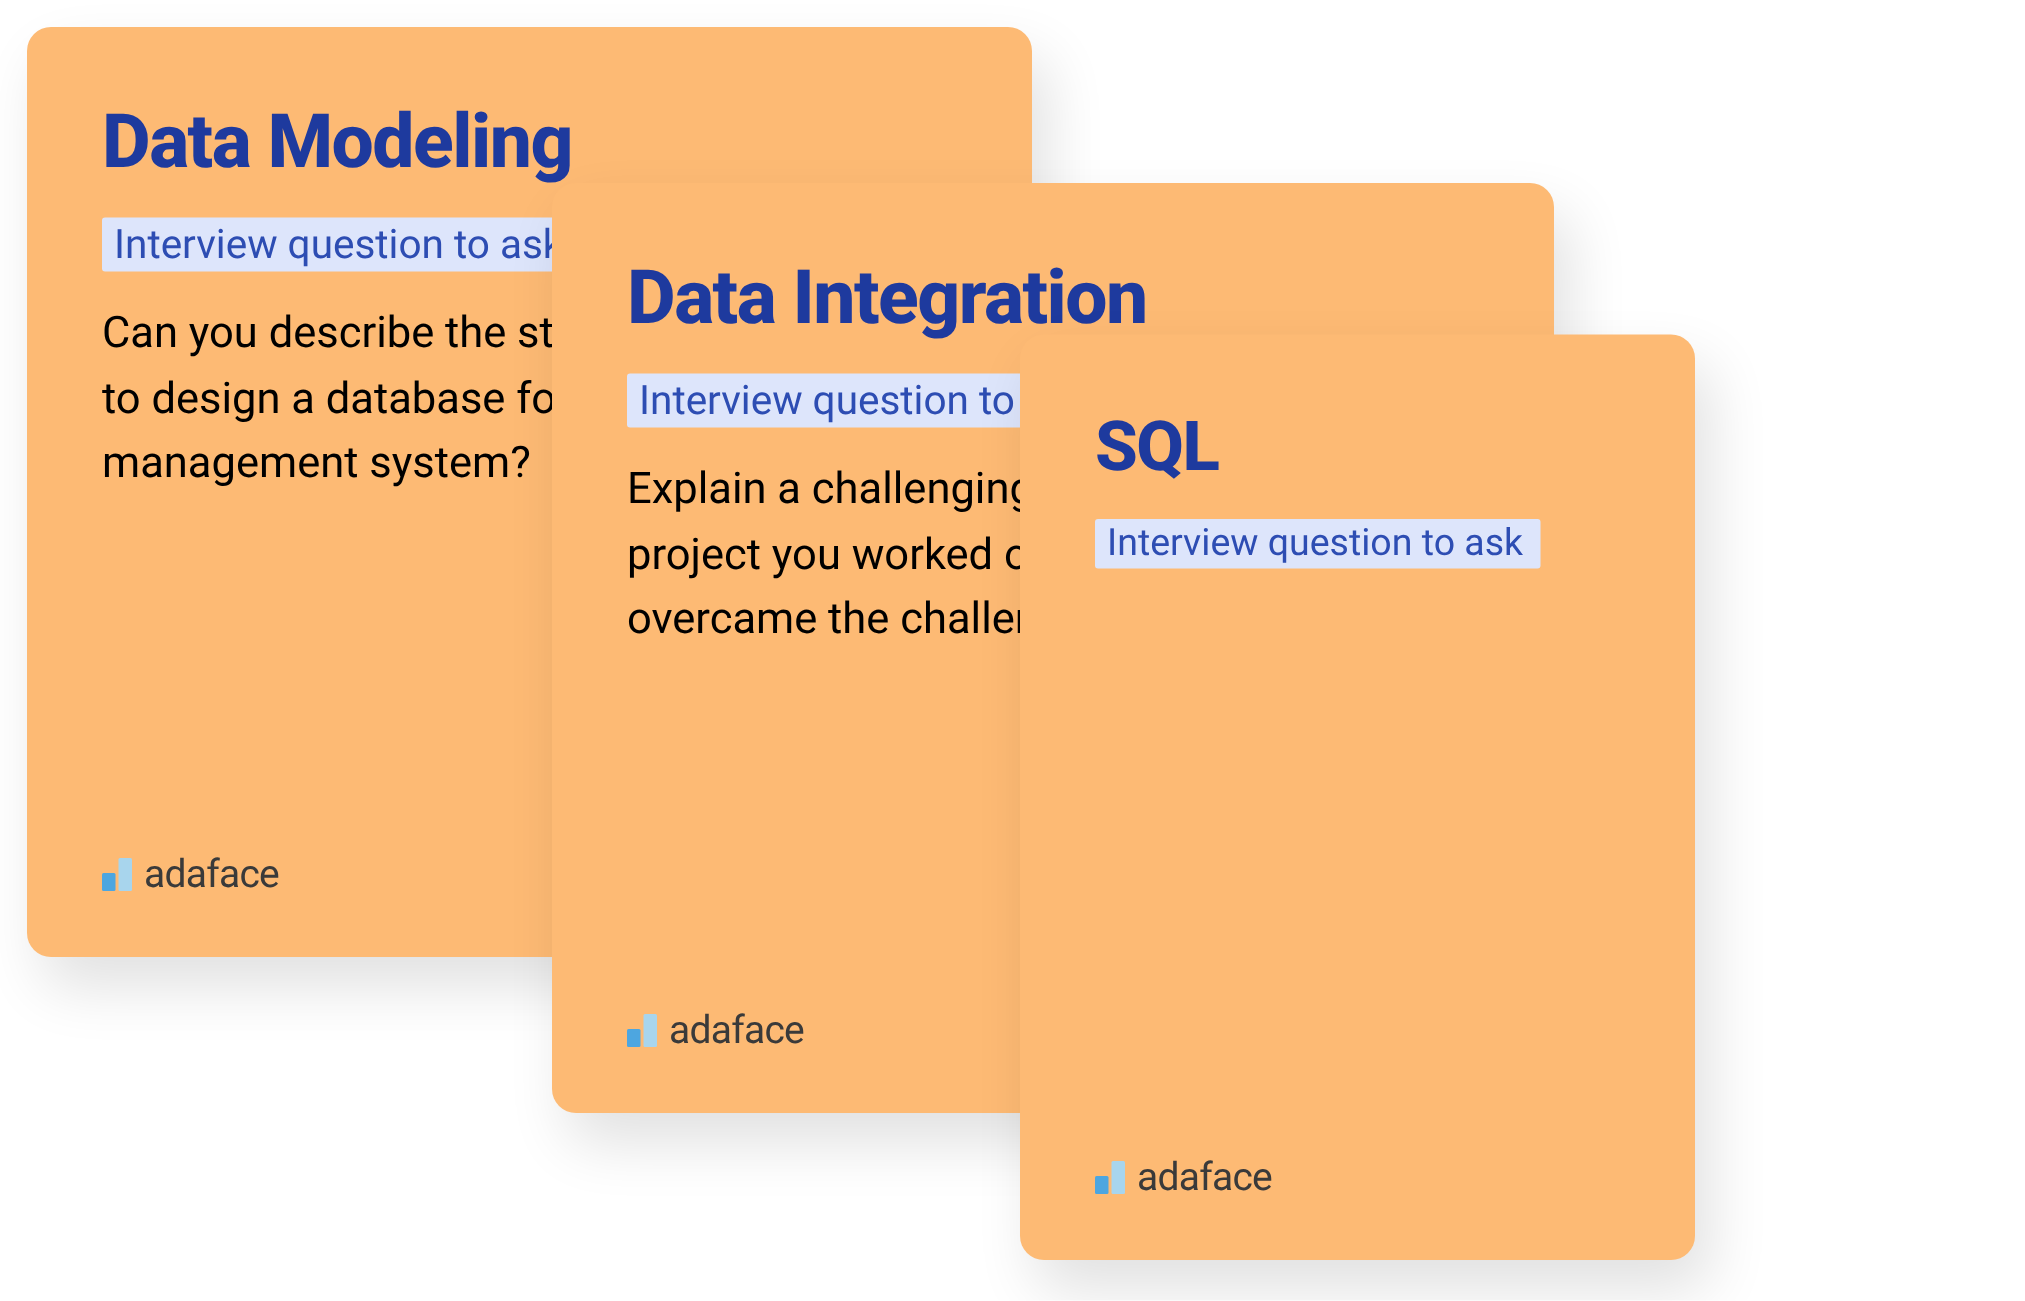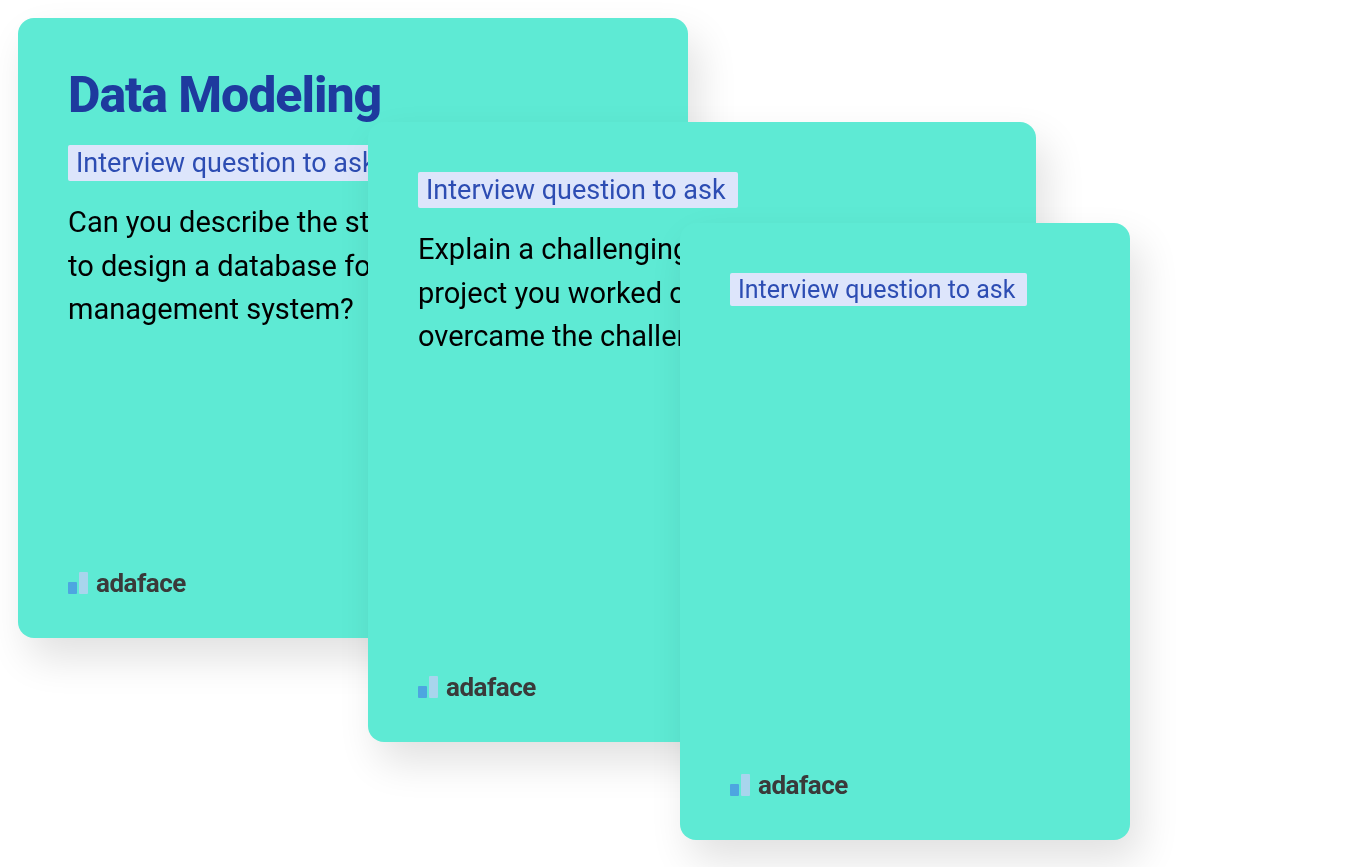--- a/index.html
+++ b/index.html
@@ -12,21 +12,21 @@
       font-family: -apple-system, BlinkMacSystemFont, 'Segoe UI', Roboto, Helvetica, Arial, sans-serif;
       background: #ffffff;
       width: 1350px;
       height: 867px;
       position: relative;
       overflow: hidden;
     }
     
     .card {
       position: absolute;
-      background: #5eead4;
+      background: #fdba74;
       border-radius: 16px;
       padding: 50px 50px 40px 50px;
       box-shadow: 10px 20px 40px rgba(0, 0, 0, 0.12);
     }
     
     .card-1 {
       left: 18px;
       top: 18px;
       width: 670px;
       height: 620px;
@@ -114,21 +114,21 @@
       background: #4da6e0;
     }
     
     .logo-bar-2 {
       height: 22px;
       background: #a8d5ed;
     }
     
     .logo-text {
       font-size: 26px;
-      font-weight: 700;
+      font-weight: 400;
       color: #3a3a3a;
       letter-spacing: -0.5px;
     }
   </style>
 </head>
 <body>
 
 <div class="card card-1">
   <h2 class="card-title">Data Modeling</h2>
   <div class="card-subtitle">Interview question to ask</div>
@@ -136,32 +136,34 @@
   <div class="logo-container">
     <div class="logo-icon">
       <div class="logo-bar logo-bar-1"></div>
       <div class="logo-bar logo-bar-2"></div>
     </div>
     <span class="logo-text">adaface</span>
   </div>
 </div>
 
 <div class="card card-2">
+  <h2 class="card-title">Data Integration</h2>
   <div class="card-subtitle">Interview question to ask</div>
   <p class="card-body">Explain a challenging data integration project you worked on and how you overcame the challenges.</p>
   <div class="logo-container">
     <div class="logo-icon">
       <div class="logo-bar logo-bar-1"></div>
       <div class="logo-bar logo-bar-2"></div>
     </div>
     <span class="logo-text">adaface</span>
   </div>
 </div>
 
 <div class="card card-3">
+  <h2 class="card-title">SQL</h2>
   <div class="card-subtitle">Interview question to ask</div>
   <div class="logo-container">
     <div class="logo-icon">
       <div class="logo-bar logo-bar-1"></div>
       <div class="logo-bar logo-bar-2"></div>
     </div>
     <span class="logo-text">adaface</span>
   </div>
 </div>
 

